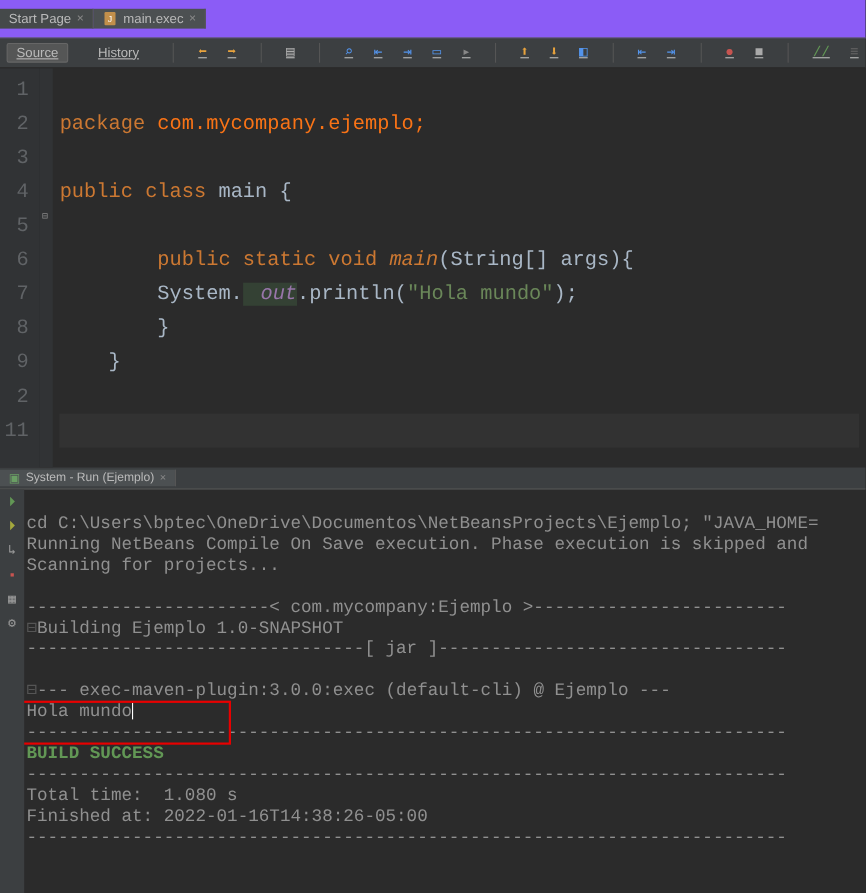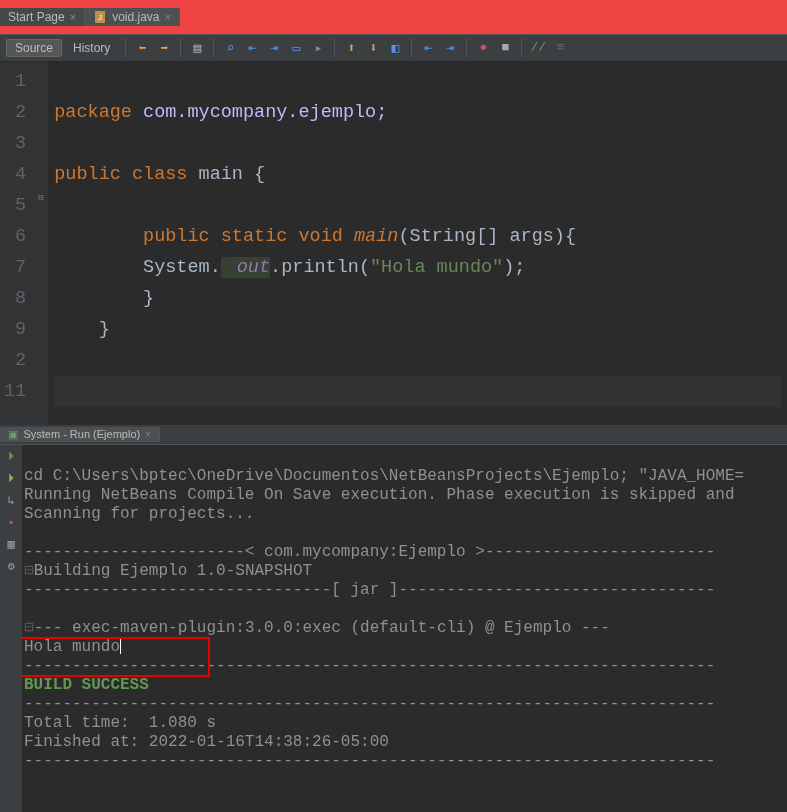--- a/index.html
+++ b/index.html
@@ -8,21 +8,21 @@
   background: #2b2b2b;
   color: #bababa;
   width: 787px;
   height: 812px;
   overflow: hidden;
   display: flex;
   flex-direction: column;
 }
 .tabs {
   display: flex;
-  background: #ef4444;
+  background: #8b5cf6;
   border-bottom: 1px solid #555;
   height: 37px;
   align-items: center;
 }
 .tab {
   display: flex;
   align-items: center;
   gap: 5px;
   padding: 2px 8px;
   font-size: 12px;
@@ -37,22 +37,23 @@
 .file-icon {
   width: 14px; height: 14px;
   display: inline-flex; align-items: center; justify-content: center;
 }
 .toolbar {
   display: flex;
   align-items: center;
   background: #3c3f41;
   height: 28px;
   padding: 0 6px;
-  gap: 2px;
+  gap: 18px;
   border-bottom: 1px solid #2b2b2b;
+  text-decoration: underline;
 }
 .tb-btn {
   font-family: -apple-system, 'Segoe UI', sans-serif;
   font-size: 12px;
   color: #bababa;
   background: #555656;
   border: 1px solid #666;
   padding: 1px 8px;
   border-radius: 2px;
   cursor: pointer;
@@ -93,21 +94,21 @@
 }
 .code {
   flex: 1;
   padding: 4px 6px;
   line-height: 31px;
   white-space: pre;
 }
 .cl { display: block; height: 31px; }
 .kw { color: #cc7832; }
 .id { color: #a9b7c6; }
-.pkg { color: #c4b5fd; }
+.pkg { color: #f97316; }
 .mth { color: #cc7832; font-style: italic; }
 .field { color: #9876aa; font-style: italic; padding-left: 16px; }
 .str { color: #6a8759; }
 .brace { color: #a9b7c6; }
 .out-tab-bar {
   background: #3c3f41;
   height: 20px;
   display: flex;
   align-items: center;
   border-bottom: 1px solid #555;
@@ -175,21 +176,21 @@
     <span>Start Page</span>
     <span class="close">×</span>
   </div>
   <div class="tab active">
     <span class="file-icon">
       <svg width="14" height="14" viewBox="0 0 14 14">
           <rect x="2" y="1" width="10" height="12" fill="#c28f4b" rx="1"></rect>
           <text x="7" y="10" text-anchor="middle" font-size="8" fill="#fff" font-family="sans-serif">J</text>
         </svg>
     </span>
-    <span>void.java</span>
+    <span>main.exec</span>
     <span class="close">×</span>
   </div>
 </div>
 
 <div class="toolbar">
   <button class="tb-btn">Source</button>
   <button class="tb-btn flat">History</button>
   <div class="tb-sep"></div>
   <div class="tb-icon" style="color:#e8a33d">⬅</div>
   <div class="tb-icon" style="color:#e8a33d">➡</div>

